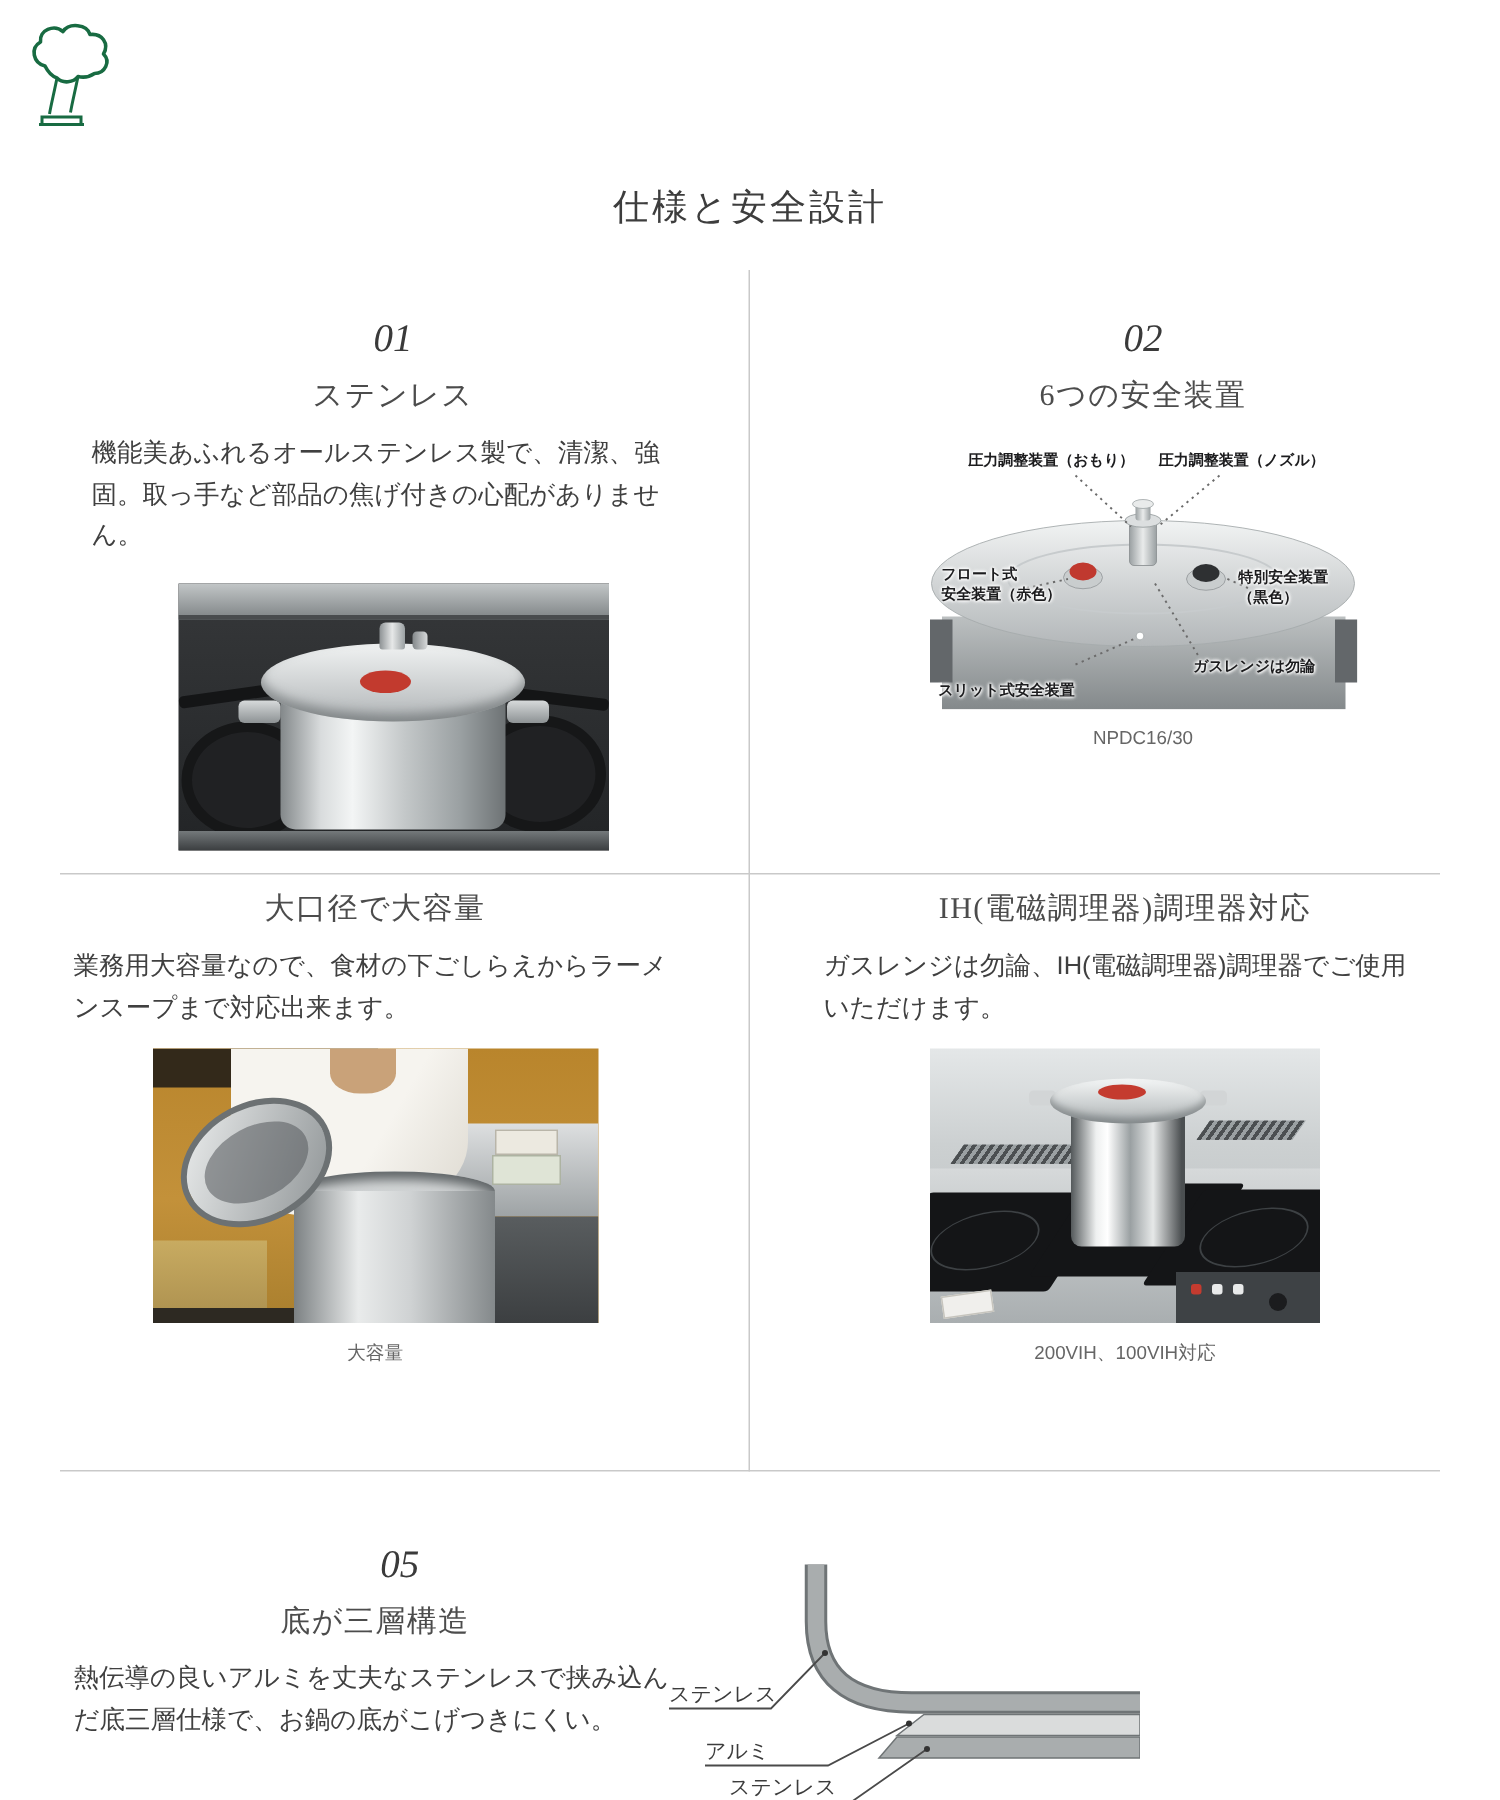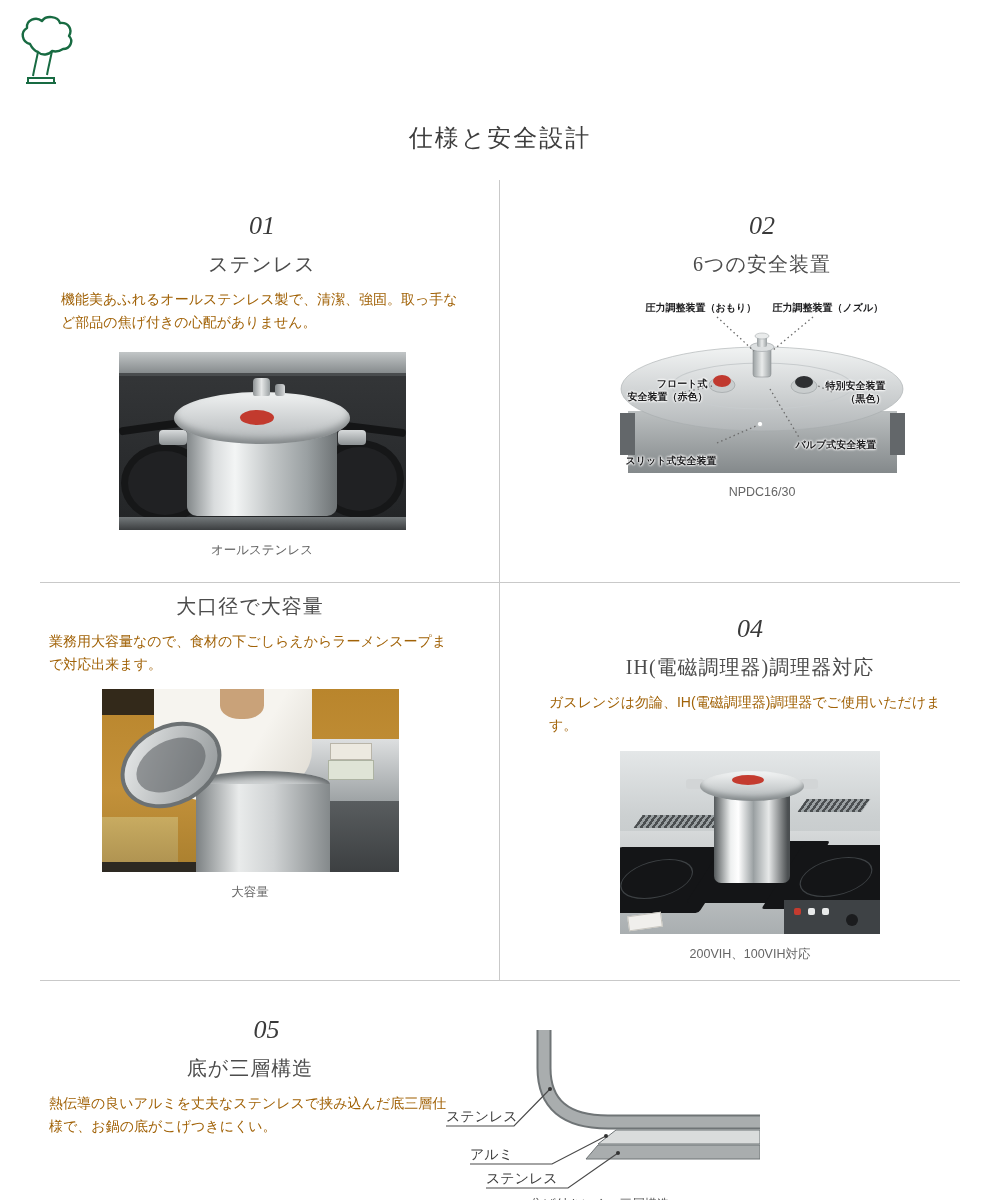--- a/index.html
+++ b/index.html
@@ -18,21 +18,21 @@
   .vline{position:absolute;left:499px;top:0;bottom:0;width:1px;background:#c9c9c9;}
   .frow{display:grid;grid-template-columns:500px 500px;}
   .row1 .cell{height:402px;margin-left:24px;}
   .row2 .cell{height:397px;}
   .hline{height:0;border-top:1px solid #c9c9c9;margin:0 40px;}
   .cell{overflow:hidden;box-sizing:border-box;}
   .num{margin-top:30px;text-align:center;font-family:"Liberation Serif","DejaVu Serif",serif;
        font-style:italic;font-size:26px;color:#3a3a3a;line-height:1.2;}
   .sec-title{margin:12px 0 0 0;text-align:center;font-family:"Liberation Serif","DejaVu Serif",serif;
              font-weight:normal;font-size:20px;color:#4c4c4c;letter-spacing:1px;line-height:1.1;}
-  .sec-body{width:402px;margin:13px auto 0;font-size:14px;line-height:1.62;color:#a16207;}
+  .sec-body{width:402px;margin:13px auto 0;font-size:17px;line-height:1.62;color:#404040;}
   figure{margin:0;text-align:center;}
   .figwrap1{margin-top:18px;}
   .figwrap2{margin-top:14px;}
   .caption{margin-top:12px;font-size:12.5px;color:#666;}
   .img{position:relative;display:inline-block;overflow:hidden;vertical-align:top;}
   
   .img01{width:287px;height:178px;background:linear-gradient(180deg,#36383a 0%,#2a2c2e 60%,#222426 100%);}
   .i1-shelf{position:absolute;top:0;left:0;right:0;height:24px;background:linear-gradient(180deg,#c2c6c7,#7e8385);}
   .i1-shelf::after{content:"";position:absolute;bottom:0;left:0;right:0;height:3px;background:#494c4e;}
   .i1-grate{position:absolute;width:74px;height:64px;border:7px solid #161718;border-radius:50%;background:#202123;}
@@ -52,21 +52,21 @@
   .i1-valve2{position:absolute;left:156px;top:32px;width:10px;height:12px;border-radius:3px;
              background:linear-gradient(90deg,#83888a,#d7d9da);}
   .i1-hdl{position:absolute;top:78px;width:28px;height:15px;border-radius:4px;
           background:linear-gradient(180deg,#d7dadb,#8d9294);}
   .i1-hdl.hl{left:40px;} .i1-hdl.hr{right:40px;}
   
   .img02{width:285px;height:180px;background:#fff;}
   .img02 svg{position:absolute;inset:0;}
   .lbl{position:absolute;font-size:10px;font-weight:bold;color:#1c1c1e;line-height:1.3;white-space:nowrap;
        text-shadow:0 0 2px #fff,0 0 2px #fff,0 0 3px #fff,0 0 3px #fff;font-family:Liberation Mono, monospace;}
-  .lbl.ctr{text-align:right;}
+  .lbl.ctr{text-align:left;}
   
   .img03{width:297px;height:183px;background:linear-gradient(180deg,#b9852c 0%,#c3913a 55%,#a97f2e 100%);}
   .i3-darktop{position:absolute;left:0;top:0;width:150px;height:26px;background:#33291a;}
   .i3-counter{position:absolute;left:150px;top:50px;width:147px;height:62px;
               background:linear-gradient(180deg,#dddfe0,#9ea3a5);}
   .i3-cfront{position:absolute;left:150px;top:112px;width:147px;height:71px;
              background:linear-gradient(180deg,#595d5f,#3c3f41);}
   .i3-chef{position:absolute;left:52px;top:0;width:158px;height:112px;border-radius:0 0 45% 35%;
            background:linear-gradient(120deg,#f6f4ef 60%,#ddd9d0);}
   .i3-head{position:absolute;left:118px;top:0;width:44px;height:30px;border-radius:0 0 45% 45%;background:#c9a279;}
@@ -205,21 +205,21 @@
           <div class="lbl" style="left:153px;top:9px;">圧力調整装置（ノズル）</div>
           <div class="lbl ctr" style="left:8px;top:85px;">
             <div>フロート式</div>
             <div>安全装置（赤色）</div>
           </div>
           <div class="lbl ctr" style="left:206px;top:87px;">
             <div>特別安全装置</div>
             <div>（黒色）</div>
           </div>
           <div class="lbl" style="left:6px;top:162px;">スリット式安全装置</div>
-          <div class="lbl" style="left:176px;top:146px;">バルブ式安全装置</div>
+          <div class="lbl" style="left:176px;top:146px;">ガスレンジは勿論</div>
         </div>
         <figcaption class="caption">NPDC16/30</figcaption>
       </figure>
     </section>
   </div>
 
   <div class="hline"></div>
 
   <div class="frow row2">
 
@@ -239,21 +239,20 @@
           <div class="i3-floor"></div>
           <div class="i3-rim"></div>
           <div class="i3-pot"></div>
           <div class="i3-lid"></div>
         </div>
         <figcaption class="caption">大容量</figcaption>
       </figure>
     </section>
 
     <section class="cell">
-      <div class="num">04</div>
       <h2 class="sec-title">IH(電磁調理器)調理器対応</h2>
       <p class="sec-body">ガスレンジは勿論、IH(電磁調理器)調理器でご使用いただけます。</p>
       <figure class="figwrap2">
         <div class="img img04">
           <div class="i4-vent v1"></div>
           <div class="i4-vent v2"></div>
           <div class="i4-deck"></div>
           <div class="i4-panel pl">
             <div class="i4-ring" style="left:24px;top:12px;width:66px;height:38px;"></div>
           </div>
@@ -277,21 +276,21 @@
         <figcaption class="caption">200VIH、100VIH対応</figcaption>
       </figure>
     </section>
   </div>
 
   <div class="hline"></div>
 </div>
 
 <section class="bottom">
   <div class="col">
-    <div class="num" style="margin-top:33px;padding-left:33px;">05</div>
+    <div class="num" style="margin-top:46px;padding-left:33px;">05</div>
     <h2 class="sec-title">底が三層構造</h2>
     <p class="sec-body">熱伝導の良いアルミを丈夫なステンレスで挟み込んだ底三層仕様で、お鍋の底がこげつきにくい。</p>
   </div>
 
   <figure class="b-fig">
     <svg viewBox="0 0 320 168" width="320" height="168">
       <path d="M104,4 L104,42 Q104,96 168,96 L320,96" stroke="#6f7476" stroke-width="15" fill="none"></path>
       <path d="M104,4 L104,42 Q104,96 168,96 L320,96" stroke="#a9adae" stroke-width="11" fill="none"></path>
       <polygon points="176,104 320,104 320,118 158,118" fill="#dadcdc" stroke="#6f7476" stroke-width="1"></polygon>
       <polygon points="158,119 320,119 320,133 146,133" fill="#a9adae" stroke="#6f7476" stroke-width="1"></polygon>

